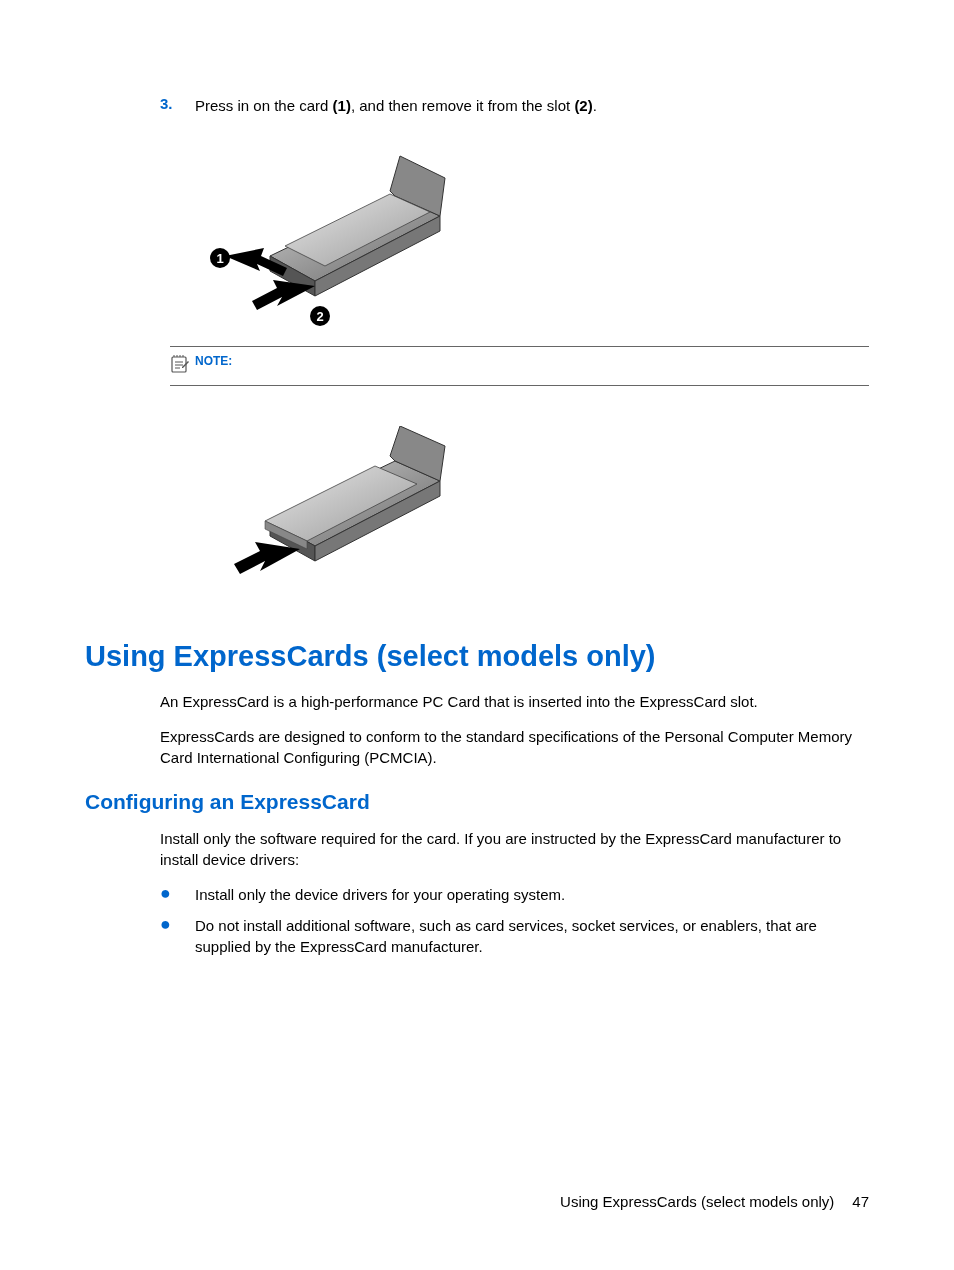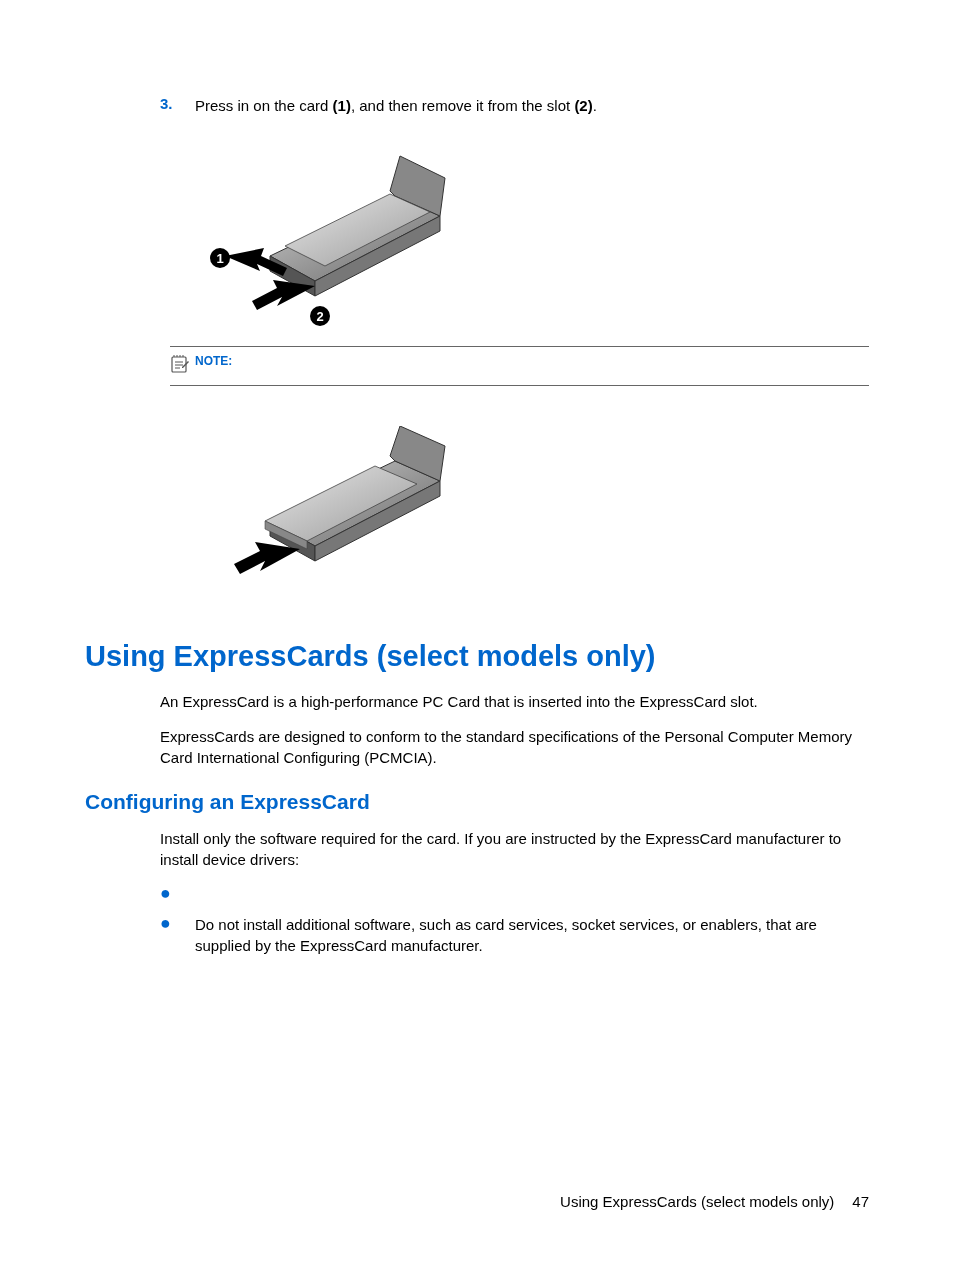--- a/index.html
+++ b/index.html
@@ -209,20 +209,21 @@
   <p class="body-text">An ExpressCard is a high-performance PC Card that is inserted into the ExpressCard slot.</p>
   <p class="body-text">ExpressCards are designed to conform to the standard specifications of the Personal Computer Memory Card International Configuring (PCMCIA).</p>
 
   <h2 class="subsection">Configuring an ExpressCard</h2>
 
   <p class="body-text">Install only the software required for the card. If you are instructed by the ExpressCard manufacturer to install device drivers:</p>
 
   <ul class="bullets">
     <li>
       <span class="dot">●</span>
+      <span>Install only the device drivers for your operating system.</span>
     </li>
     <li>
       <span class="dot">●</span>
       <span>Do not install additional software, such as card services, socket services, or enablers, that are supplied by the ExpressCard manufacturer.</span>
     </li>
   </ul>
 
 </div>
 
 <div class="footer">

